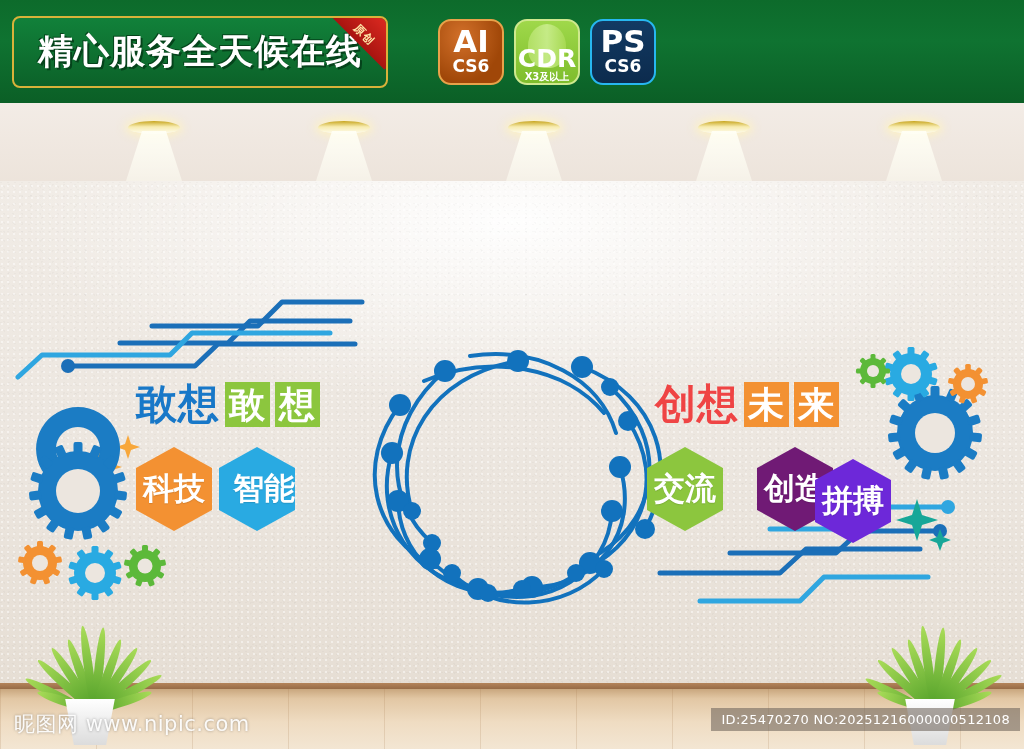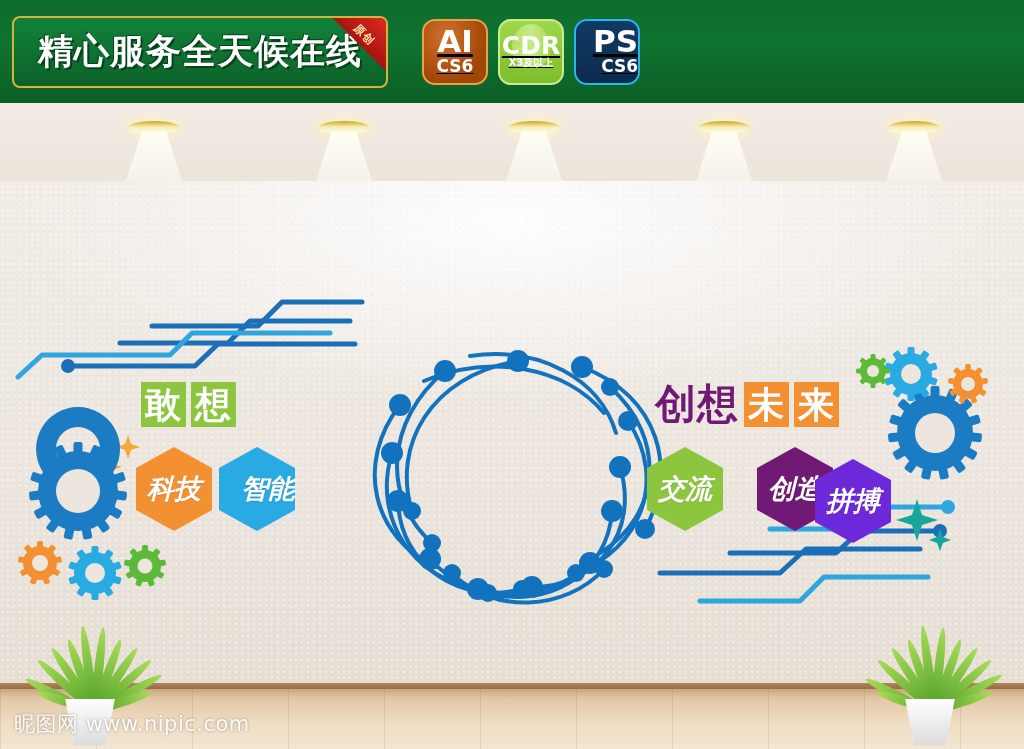--- a/index.html
+++ b/index.html
@@ -45,29 +45,29 @@
   .pill {
     width: 172px; height: 32px; border: 2px solid #d9b23a; border-radius: 7px;
     background: linear-gradient(180deg,#117e39,#0b5e26);
     display: flex; align-items: center; justify-content: center;
   }
   .pill span {
     font-size: 17px; font-weight: bold; color: #ffffff; letter-spacing: 0px;
     text-shadow: 1px 1px 0 #05431b;
     font-family: "DejaVu Sans","Liberation Sans",sans-serif;
   }
-  .sw { display: flex; gap: 10px; margin-left: 16px; text-decoration: underline; }
+  .sw { display: flex; gap: 10px; margin-left: 32px; }
   .sbox {
     width: 66px; height: 66px; border-radius: 13px;
     display: flex; flex-direction: column; align-items: center; justify-content: center;
     position: relative; overflow: hidden;
   }
   .sbox.ai { background: radial-gradient(ellipse at 35% 25%, #d2702a 0%, #a04708 70%); border: 2px solid #e8a24a; }
-  .sbox.cdr { background: linear-gradient(180deg,#9fd84a,#7ebd2c); border: 2px solid #cfe98e; }
-  .sbox.ps { background: linear-gradient(180deg,#123a63,#0c2b4d); border: 2px solid #27b7f0; align-items: flex-end; }
+  .sbox.cdr { background: linear-gradient(180deg,#9fd84a,#7ebd2c); border: 2px solid #cfe98e; justify-content: flex-end; }
+  .sbox.ps { background: linear-gradient(180deg,#123a63,#0c2b4d); border: 2px solid #27b7f0; }
   .sbox.hd { background: linear-gradient(180deg,#9b9b9b,#6b6b6b); border: 2px solid #c9c9c9; }
   .sbox .big { font-size: 31px; font-weight: bold; color: #fff; line-height: 0.95;
                font-family: "DejaVu Sans","Liberation Sans",sans-serif; }
   .sbox .sml { font-size: 17px; font-weight: bold; color: #fff; line-height: 1.1;
                font-family: "DejaVu Sans","Liberation Sans",sans-serif; }
   .sbox .tiny { font-size: 10px; font-weight: bold; color: #fff; line-height: 1.2;
                font-family: "DejaVu Sans","Liberation Sans",sans-serif; }
   .sbox.cdr .big { font-size: 25px; }
   .sbox.hd .big { font-size: 21px; }
   .sbox.hd .sml { font-size: 15px; }
@@ -135,24 +135,23 @@
   .boxed {
     display: inline-flex; align-items: center; justify-content: center;
     color: #fff; width: 45px; height: 45px; margin-left: 5px; font-size: 36px;
   }
   .hex {
     position: absolute; width: 76px; height: 84px;
     clip-path: polygon(50% 0%, 100% 25%, 100% 75%, 50% 100%, 0% 75%, 0% 25%);
     display: flex; align-items: center; justify-content: center;
   }
   .hex span {
-    color: #fff; font-size: 27px; font-weight: bold; letter-spacing: 0px;
+    color: #fff; font-size: 31px; font-weight: bold; letter-spacing: 0px;
     font-family: "DejaVu Sans","Liberation Sans",sans-serif;
     text-shadow: 0 1px 1px rgba(0,0,0,.12);
-    font-style: italic;
   }
   .centerCircle {
     position: absolute; left: 462px; top: 238px; width: 112px; height: 112px;
     border-radius: 50%; background: #1272bd;
     display: flex; flex-direction: column; align-items: center; justify-content: center;
   }
   .centerCircle span {
     color: #fff; font-size: 24px; font-weight: bold; line-height: 1.12; letter-spacing: 3px;
     font-family: "DejaVu Sans","Liberation Sans",sans-serif;
   }
@@ -464,34 +463,35 @@
             <rect x="-2.8" y="-20" width="5.6" height="7" rx="1.5" transform="rotate(160)"></rect>
             <rect x="-2.8" y="-20" width="5.6" height="7" rx="1.5" transform="rotate(200)"></rect>
             <rect x="-2.8" y="-20" width="5.6" height="7" rx="1.5" transform="rotate(240)"></rect>
             <rect x="-2.8" y="-20" width="5.6" height="7" rx="1.5" transform="rotate(280)"></rect>
             <rect x="-2.8" y="-20" width="5.6" height="7" rx="1.5" transform="rotate(320)"></rect>
           </g>
         </g>
       </svg>
 
       <div class="cnLabel title-ch" style="left:136px; top:201px;">
+        <span style="color:#1878c8;">敢想</span>
         <span class="boxed" style="background:#8cc63e;">敢</span>
         <span class="boxed" style="background:#8cc63e;">想</span>
       </div>
 
       <div class="hex" style="left:136px; top:266px; background:#f39132;">
         <span>科技</span>
       </div>
       <div class="hex" style="left:219px; top:266px; background:#29aae2;justify-content:flex-end;">
         <span>智能</span>
       </div>
 
 
       <div class="cnLabel title-ch" style="left:655px; top:201px;">
-        <span style="color:#701a75;">创想</span>
+        <span style="color:#ef4444;">创想</span>
         <span class="boxed" style="background:#f39132;">未</span>
         <span class="boxed" style="background:#f39132;">来</span>
       </div>
 
       <div class="hex" style="left:647px; top:266px; background:#8cc63e;">
         <span>交流</span>
       </div>
       <div class="hex" style="left:757px; top:266px; background:#701a75;">
         <span>创造</span>
       </div>
@@ -532,14 +532,15 @@
       <div class="leaf" style="transform:rotate(48deg);"></div>
       <div class="leaf" style="transform:rotate(62deg);"></div>
       <div class="leaf" style="transform:rotate(-72deg);height:60px;"></div>
       <div class="leaf" style="transform:rotate(72deg);height:60px;"></div>
       <div class="pot"></div>
     </div>
 
   </div>
 
   <div class="wm">昵图网 www.nipic.com</div>
+  <div class="idtag">ID:25470270 NO:20251216000000512108</div>
 
 </div>
 
 </body></html>

